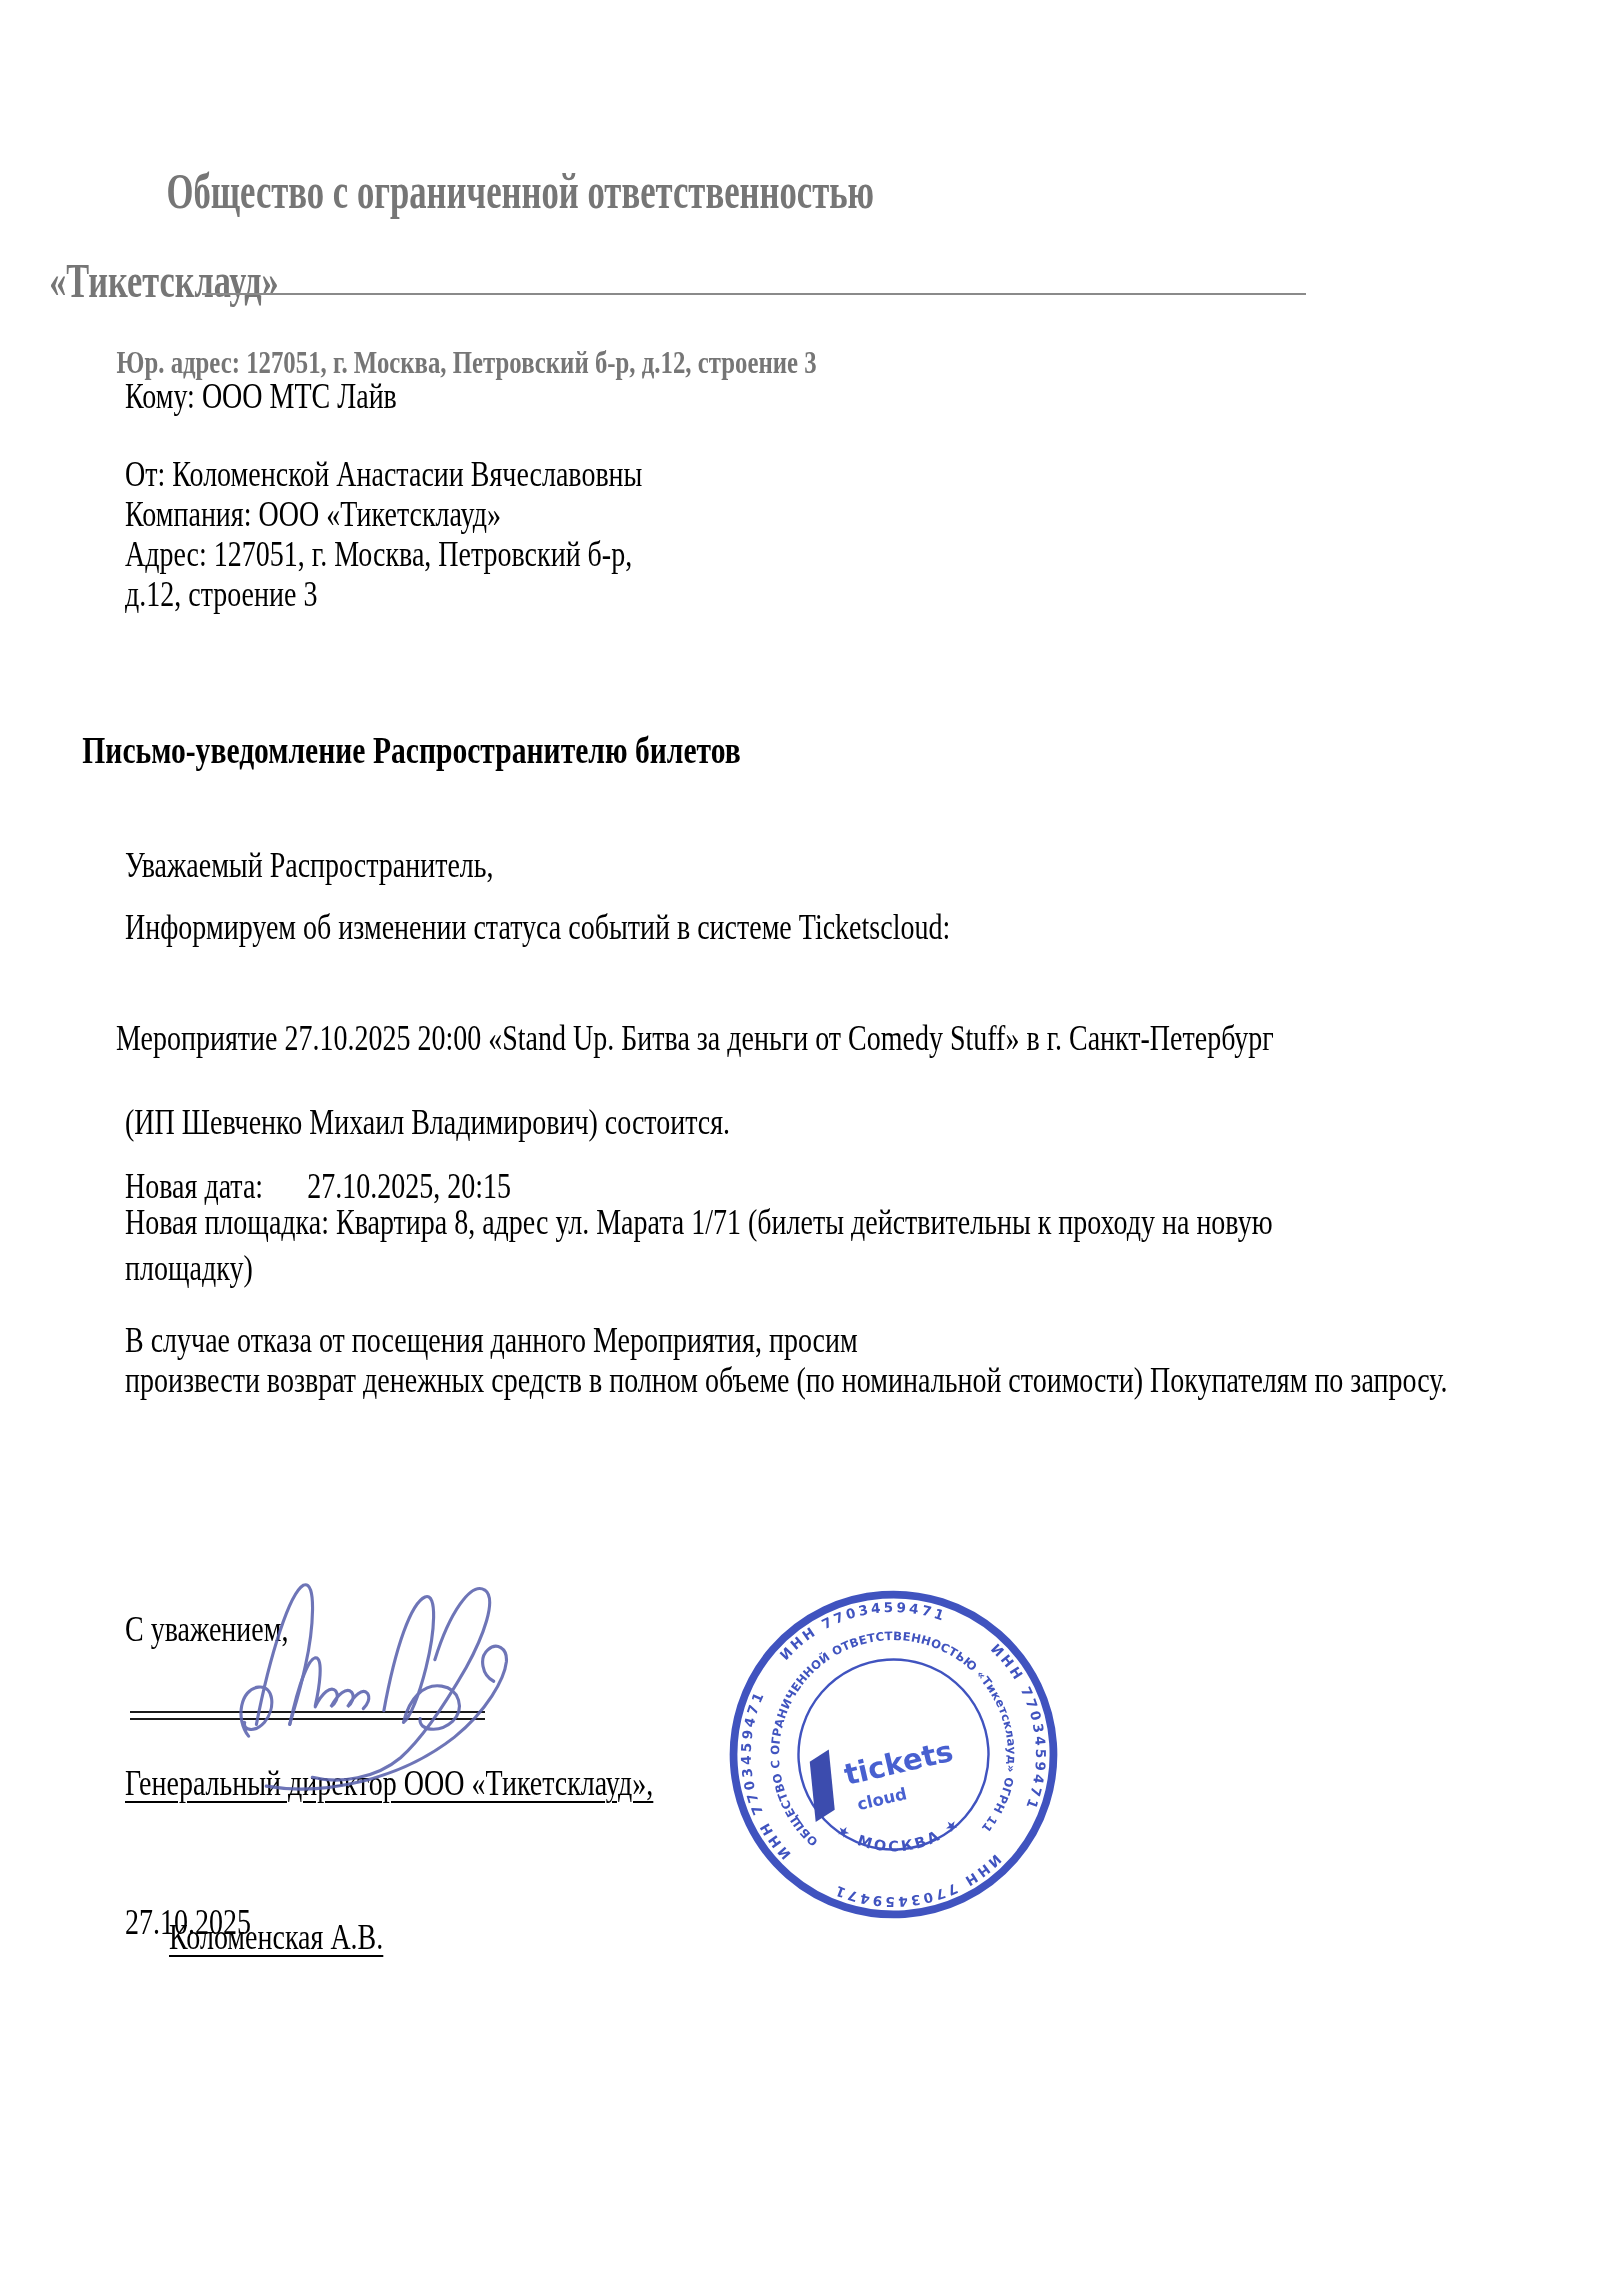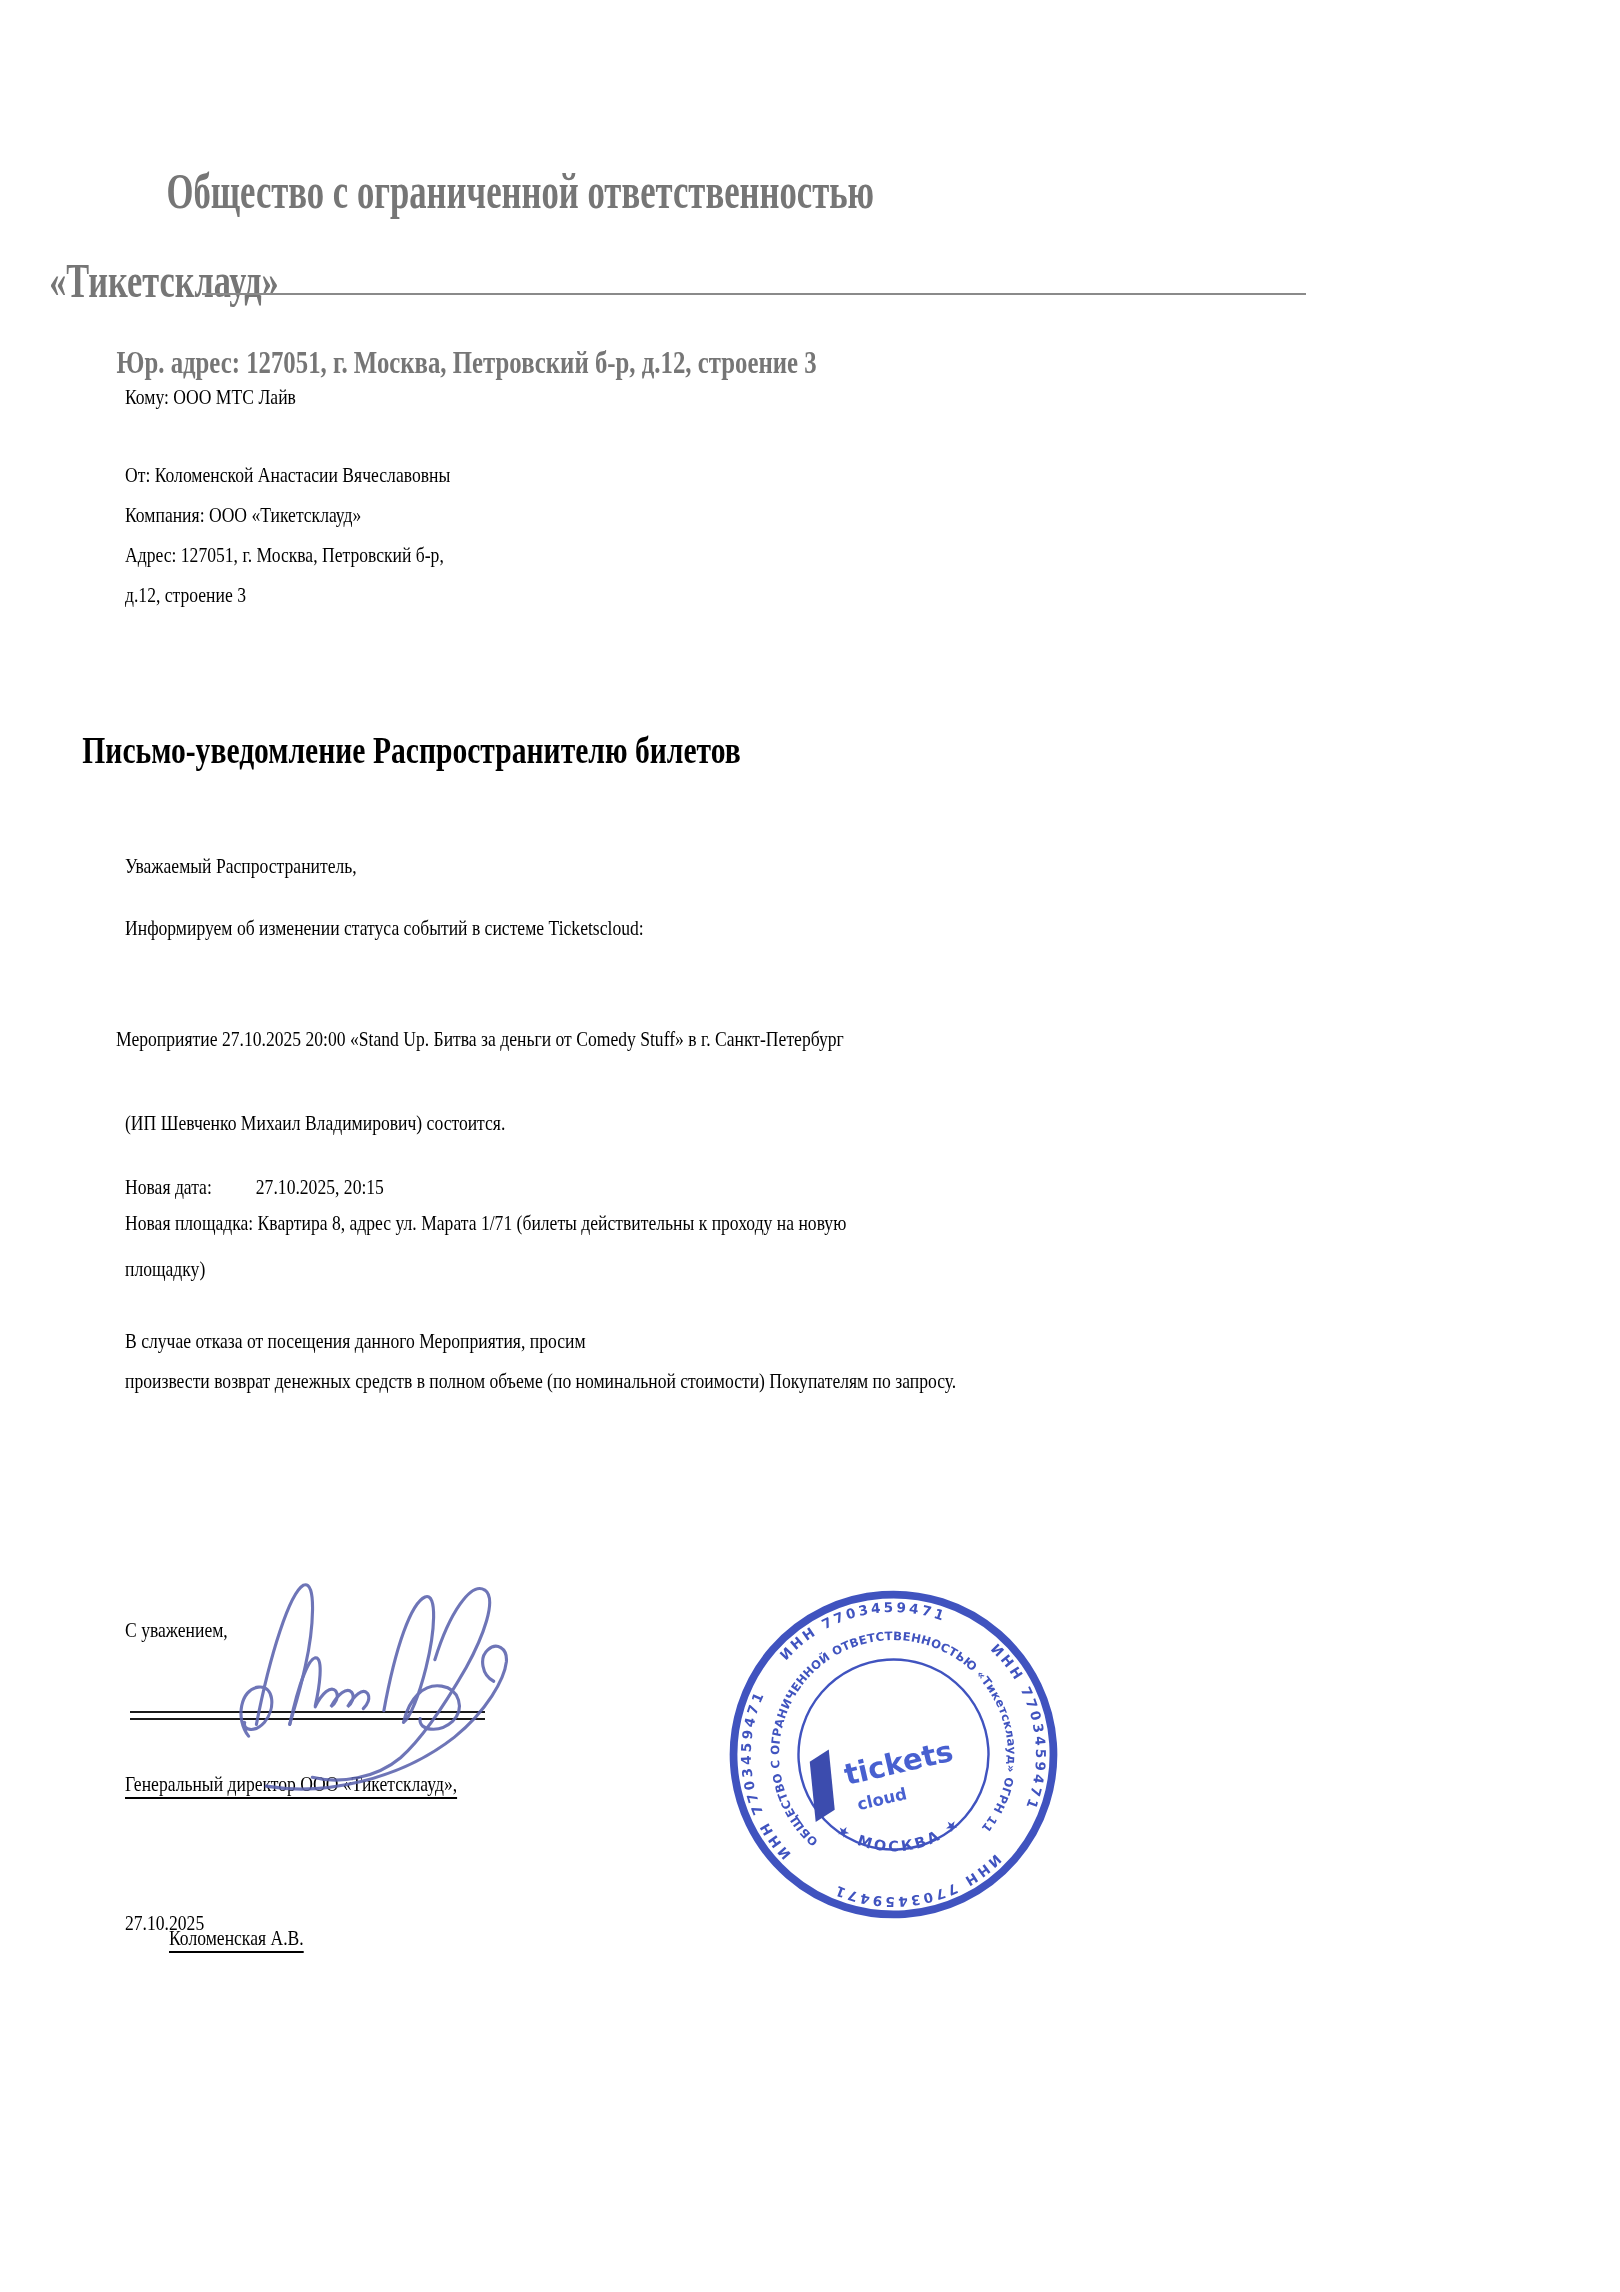--- a/index.html
+++ b/index.html
@@ -9,21 +9,21 @@
     overflow:hidden;
   }
   .abs{position:absolute;white-space:nowrap;}
   .cond{display:inline-block;transform:scaleX(0.80);transform-origin:left center;}
   .centerwrap{position:absolute;left:0;width:1515px;margin-top:42px;}
   .centerwrap .cond{transform-origin:center center;}
   .hdr{color:#767676;font-weight:bold;}
   .title1{font-size:51px;line-height:59px;transform:scaleX(0.68);}
   .title2{font-size:49px;line-height:57px;transform:scaleX(0.70);}
   .addr{font-size:31px;line-height:39px;transform:scaleX(0.80);}
-  .body-line{font-size:22px;line-height:43px;text-align:right;}
+  .body-line{font-size:35px;line-height:43px;text-align:right;}
   .subject{font-size:37px;line-height:45px;font-weight:bold;}
   .divider{position:absolute;left:202px;width:1104px;height:0;border-top:2px solid #8a8a8a;}
   .u{text-decoration:underline;text-decoration-thickness:2px;text-underline-offset:5.9px;}
   .sigline{position:absolute;left:130px;top:1711px;width:355px;height:4.9px;
            border-top:2px solid #1a1a1a;border-bottom:2px solid #1a1a1a;}
   .gap-val{display:inline-block;margin-left:55px;}
   .stamp-svg{position:absolute;left:719px;top:1580px;width:349px;height:349px;}
   .sign-svg{position:absolute;left:225px;top:1544px;width:304px;height:250px;z-index:3;}
   svg text{font-family:"DejaVu Sans","Liberation Sans",sans-serif;}
 </style>

